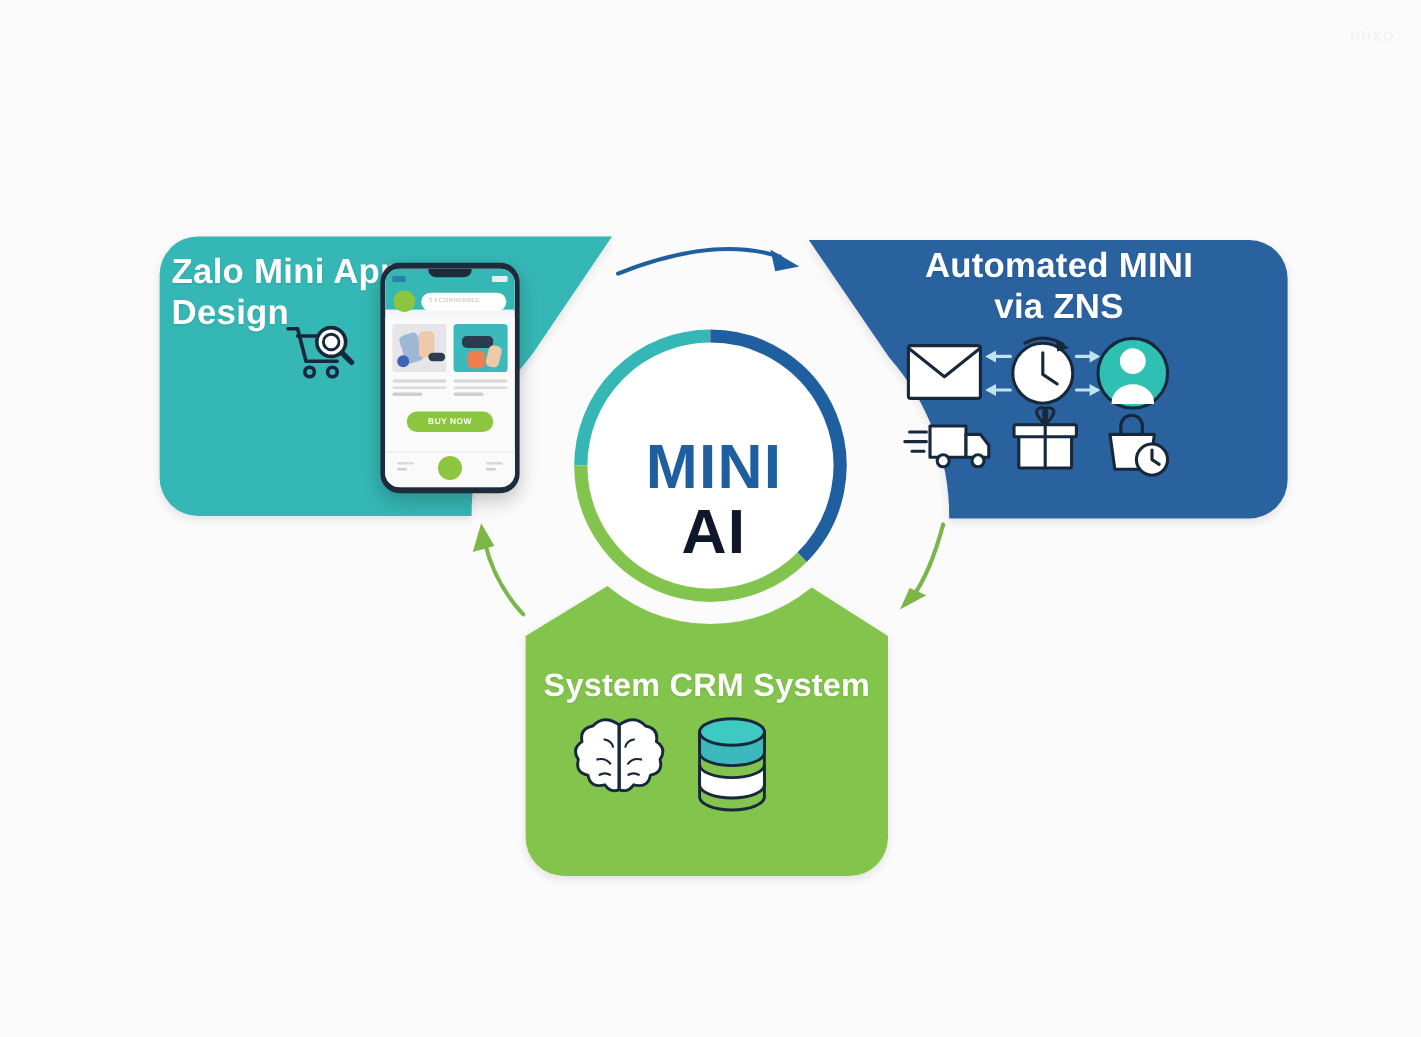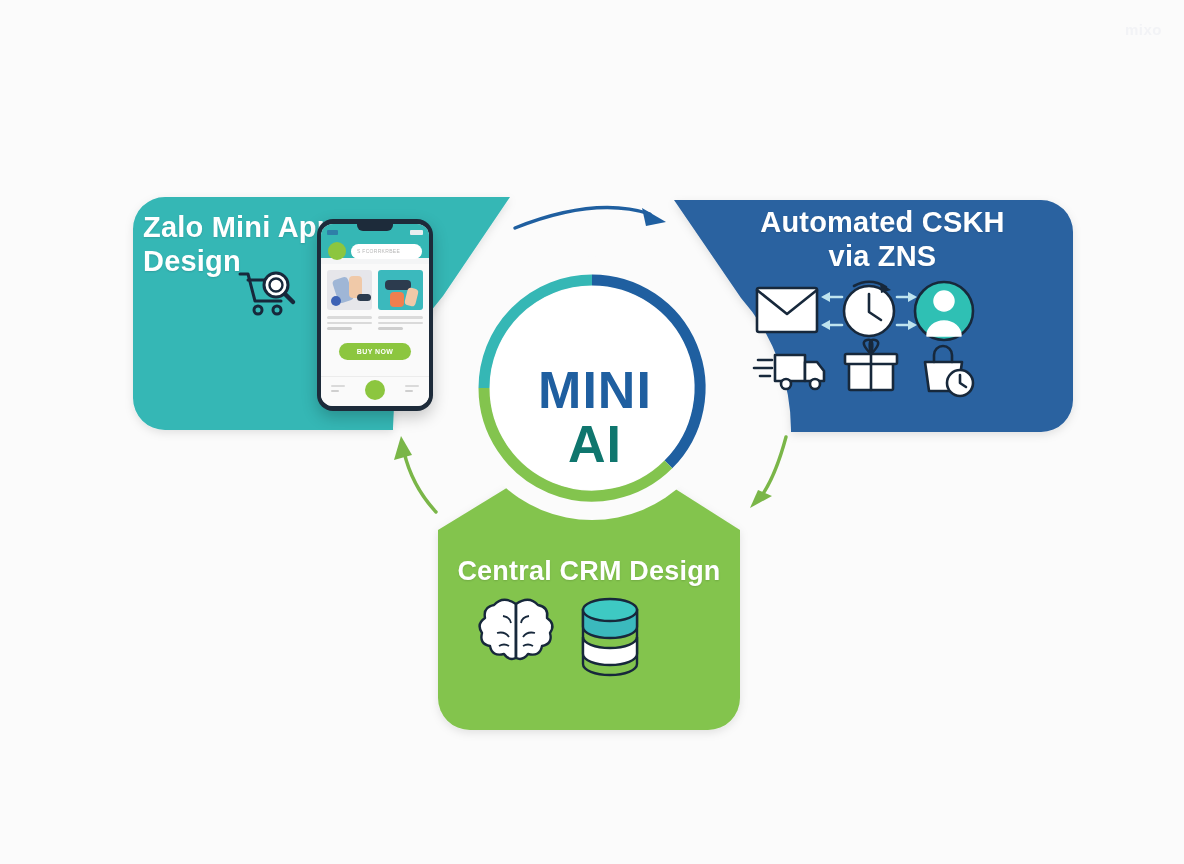--- a/index.html
+++ b/index.html
@@ -27,21 +27,21 @@
   #title-right { left: 690px; top: 205px; font-size: 29px; width: 385px; text-align: center; }
   #title-bottom{ left: 406px; top: 556px; font-size: 27px; width: 366px; text-align: center; }
 
   
   #center-text {
     position: absolute; left: 470px; top: 335px;
     width: 250px; text-align: center;
     line-height: .97;
   }
   #center-mini { font-size: 52px; font-weight: bold; color: #1f5fa0; letter-spacing: 1px; display:block;margin-top:30px; }
-  #center-ai   { font-size: 52px; font-weight: bold; color: #0f766e; letter-spacing: 1px; display:block; margin-top: 4px;}
+  #center-ai   { font-size: 52px; font-weight: bold; color: #0f172a; letter-spacing: 1px; display:block; margin-top: 4px;}
 
   
   #watermark {
     position: absolute; right: 22px; top: 21px;
     font-size: 15px; color: #f2f3f6; letter-spacing: .5px;
     font-weight: 600;
   }
 
   
   #phone {
@@ -232,24 +232,24 @@
         <path d="M583,610 v17 a27,11 0 0,0 54,0 v-17 Z" fill="#3bb9bd"></path>
         <ellipse cx="610" cy="610" rx="27" ry="11" fill="#3ec9c3"></ellipse>
         <path d="M583,637 v17 a27,11 0 0,0 54,0 v-17 a27,11 0 0,1 -54,0 Z" fill="#ffffff"></path>
       </g>
     </g>
   </svg>
 
   <div class="panel-title" id="title-left">Zalo Mini App
 Design</div>
 
-  <div class="panel-title" id="title-right">Automated CSKH
+  <div class="panel-title" id="title-right">Automated MINI
 via ZNS</div>
 
-  <div class="panel-title" id="title-bottom">Central CRM Design</div>
+  <div class="panel-title" id="title-bottom">System CRM System</div>
 
   <div id="center-text">
     <span id="center-mini">MINI</span>
     <span id="center-ai">AI</span>
   </div>
 
   <div id="watermark">mixo</div>
 
   <svg id="cart-icon" viewBox="0 0 62 52">
     <g stroke="#17283b" stroke-width="3" fill="none" stroke-linecap="round" stroke-linejoin="round">

